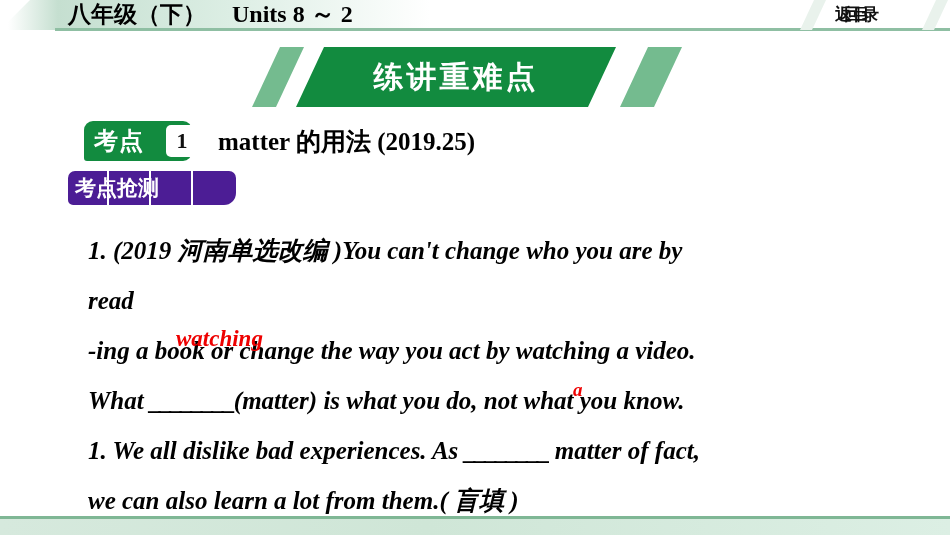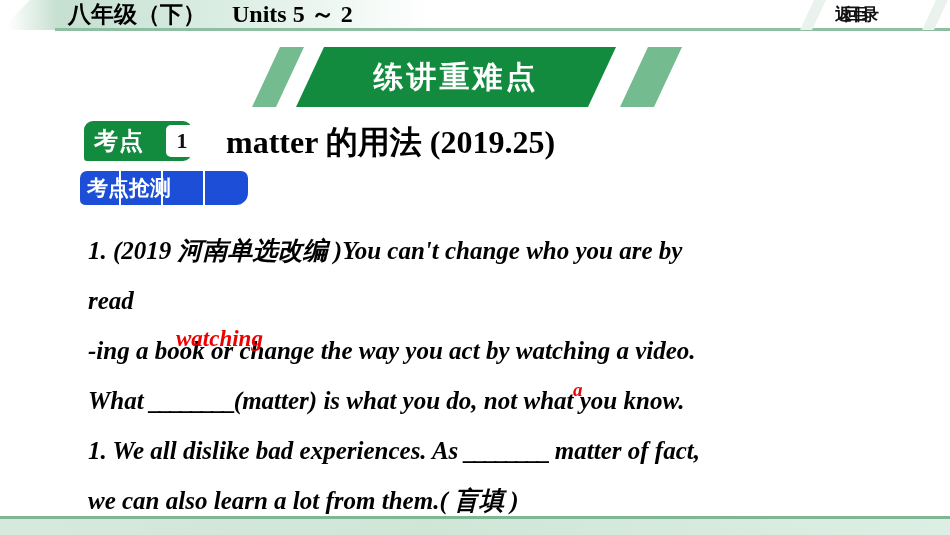--- a/index.html
+++ b/index.html
@@ -173,38 +173,38 @@
     border-radius: 5px;
     text-align: center;
     line-height: 32px;
     font-family: "Liberation Serif", serif;
     font-size: 22px;
     font-weight: bold;
     color: #111111;
   }
   .kd-title {
     position: absolute;
-    left: 142px;
+    left: 134px;
     top: 2px;
     height: 38px;
     line-height: 38px;
-    font-size: 32px;
+    font-size: 25px;
     font-weight: bold;
     color: #000000;
     white-space: nowrap;
   }
 
   
   .qc-badge {
     position: absolute;
-    left: 80px;
+    left: 68px;
     top: 171px;
     width: 168px;
     height: 34px;
-    background: #1d4ed8;
+    background: #4c1d95;
     border-radius: 7px 7px 12px 5px;
   }
   .qc-div {
     position: absolute;
     top: 0;
     width: 2px;
     height: 34px;
     background: #ffffff;
   }
   .qc-div.d1 { left: 39px; }
@@ -285,21 +285,21 @@
   }
 </style>
 </head>
 <body>
 
 <div class="header-bar">
   <div class="header-grad"></div>
   <div class="header-underline"></div>
 
   <div class="header-title">
-    <span class="cn">八年级（下）</span><span class="gap"></span><span class="en">Units 5 ～ 2</span>
+    <span class="cn">八年级（下）</span><span class="gap"></span><span class="en">Units 8 ～ 2</span>
   </div>
 
   <div class="header-slash s1"></div>
   <div class="header-slash s2"></div>
 
   <div class="return-btn">返回目录</div>
 </div>
 
 <div class="banner-wrap">
   <div class="banner-piece bp-light-l"></div>

